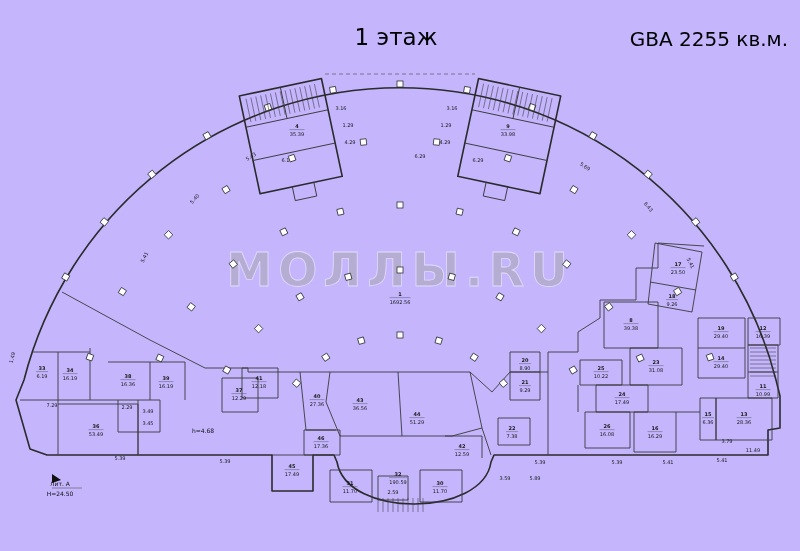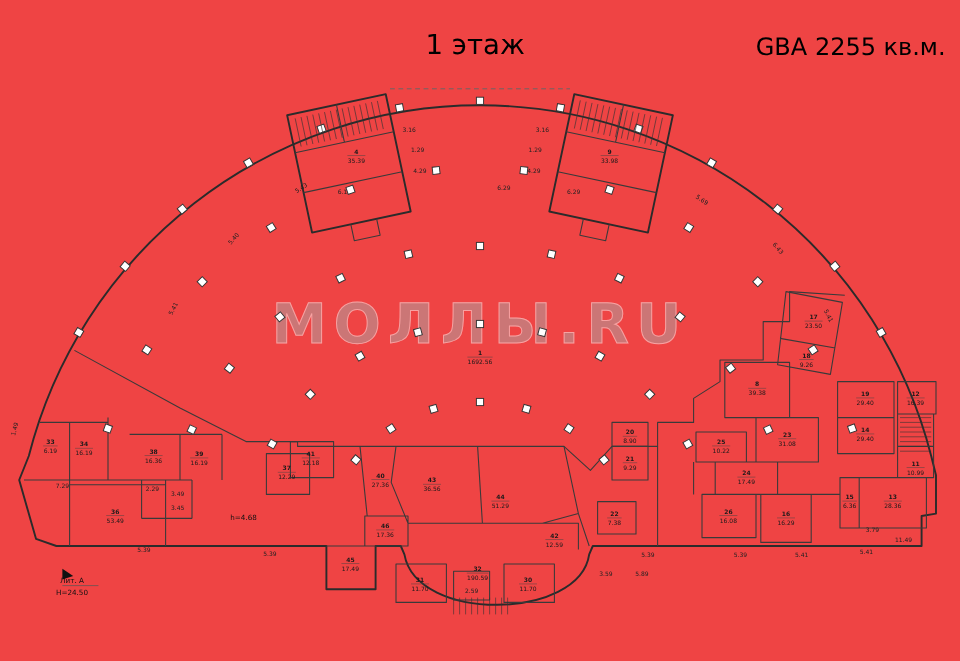--- a/index.html
+++ b/index.html
@@ -1,16 +1,16 @@
 <!DOCTYPE html>
 <html><head>
 <meta charset="utf-8">
 <style>
   html,body{margin:0;padding:0;background:#fff;}
-  #stage{position:relative;width:800px;height:551px;background:#ef4444;overflow:hidden;
+  #stage{position:relative;width:800px;height:551px;background:#c4b5fd;overflow:hidden;
          font-family:"DejaVu Sans",sans-serif;}
   svg text{font-family:"DejaVu Sans",sans-serif;fill:#1a1a1a;}
   .title{font-size:23px;fill:#000;}
   .gba{font-size:20px;fill:#000;}
   .wm{font-size:46px;font-weight:bold;fill:#a8a8a8;opacity:.5;letter-spacing:6px;
       stroke:#ffffff;stroke-width:.8px;}
   .wall{fill:none;stroke:#2b2b2b;stroke-width:1.6;stroke-linejoin:round;}
   .wall-in{fill:none;stroke:#3a3a3a;stroke-width:.9;stroke-linejoin:round;}
   .wall-thin{fill:none;stroke:#555;stroke-width:.6;}
   .dashed{fill:none;stroke:#666;stroke-width:.8;stroke-dasharray:4 3;}

